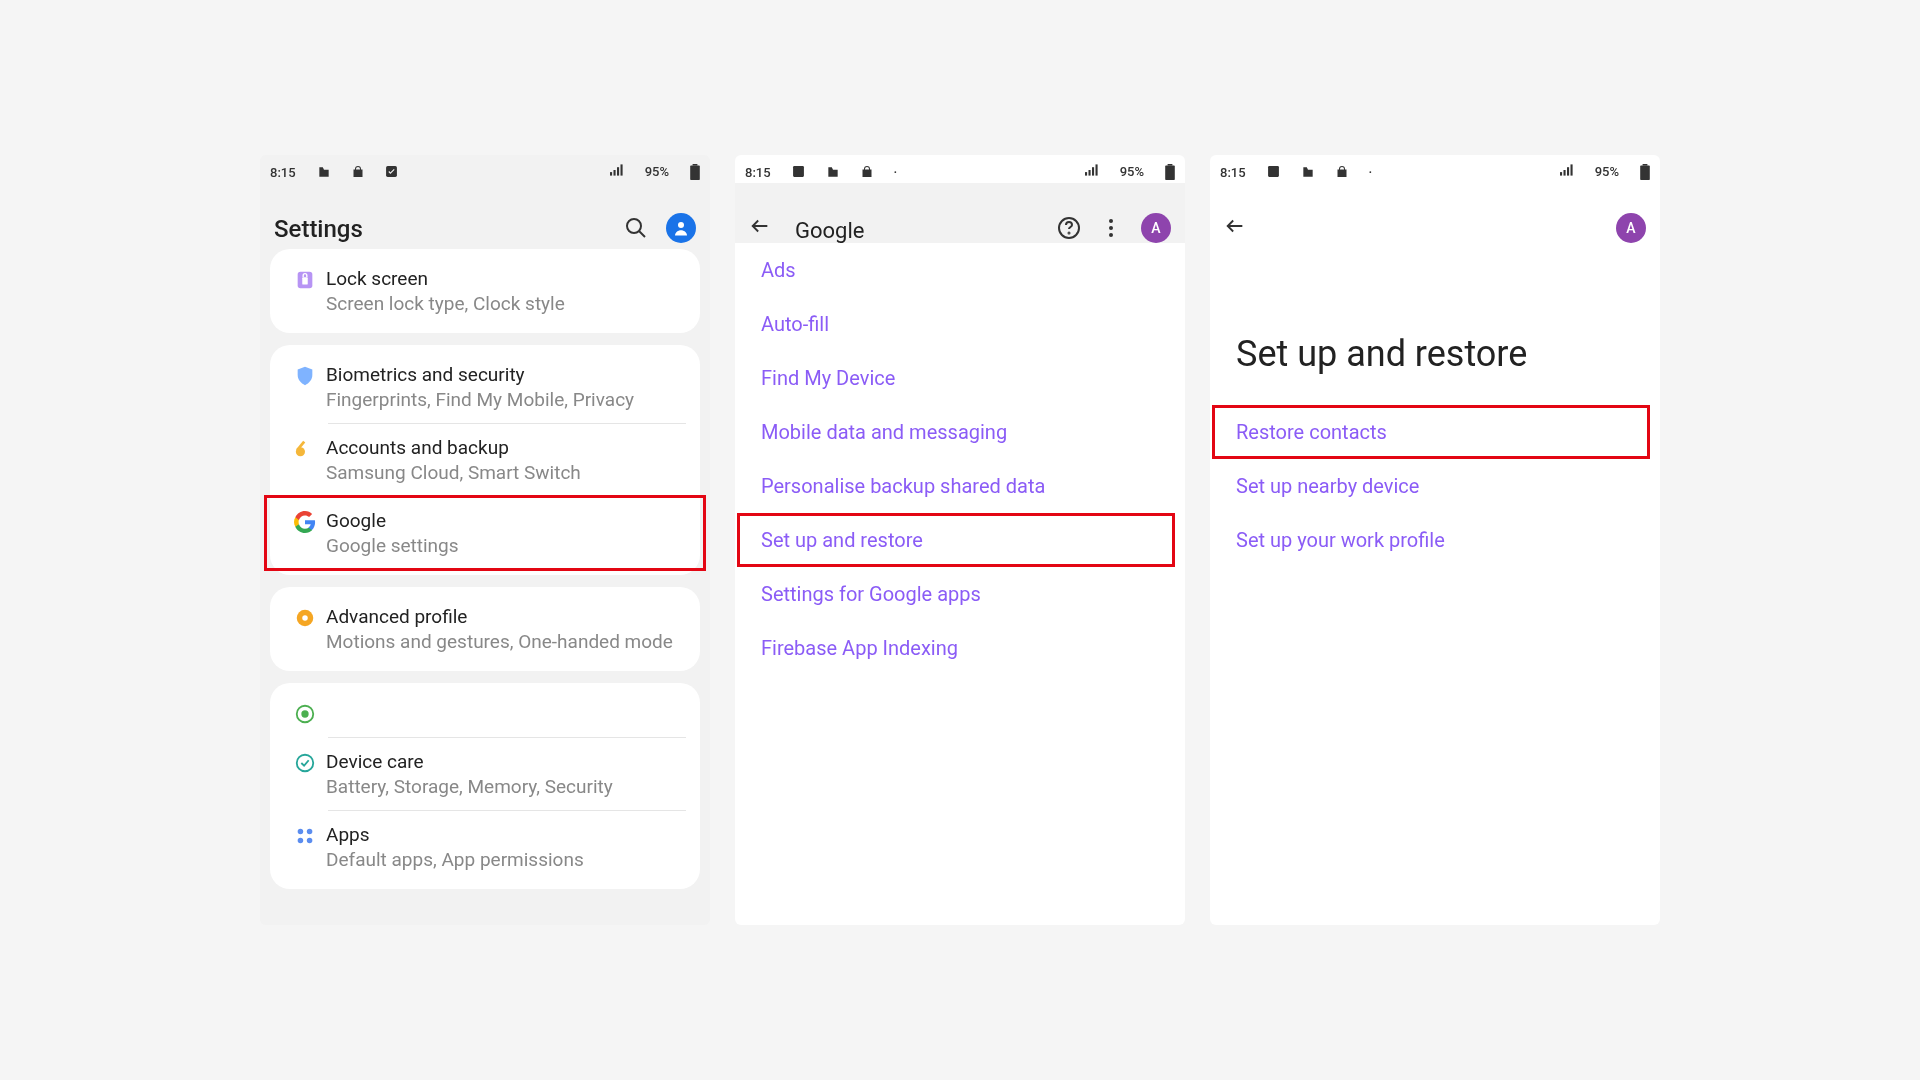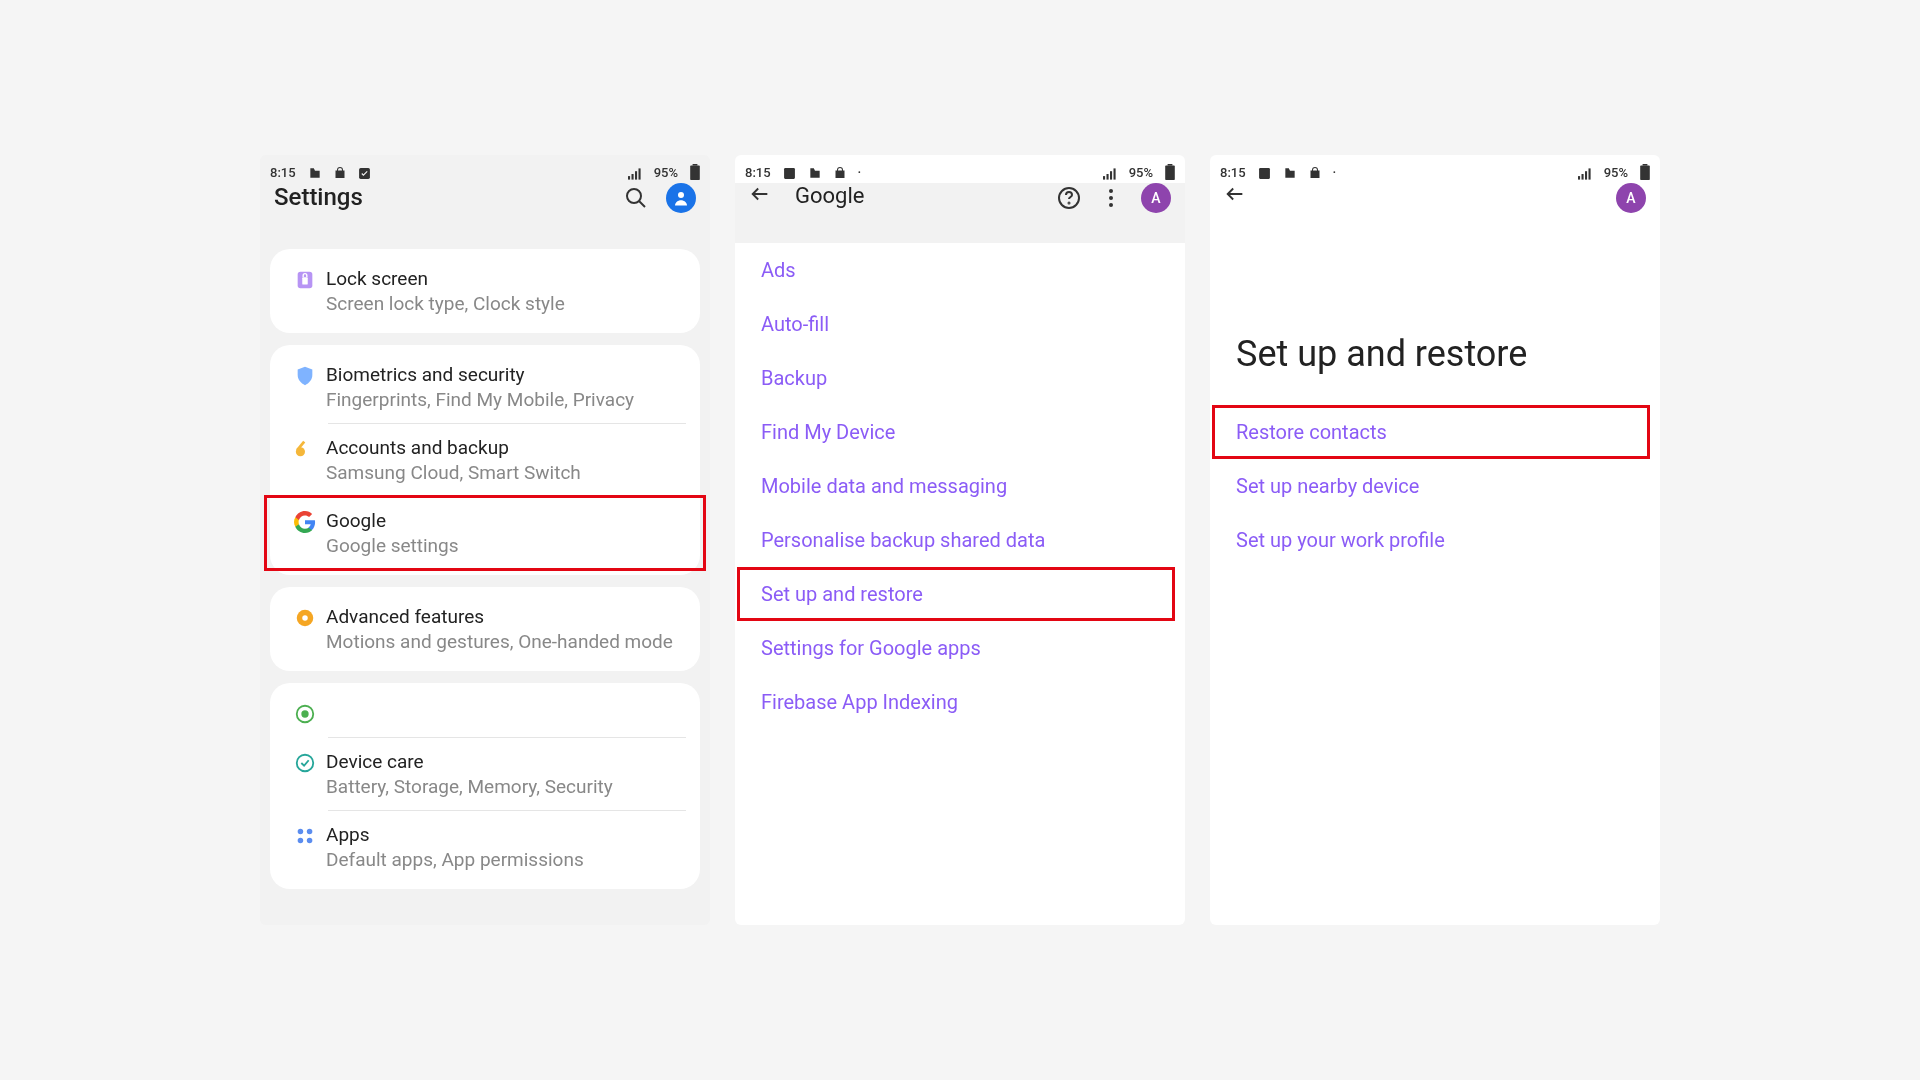--- a/index.html
+++ b/index.html
@@ -2,23 +2,23 @@
 <html><head>
 <meta charset="utf-8">
 <style>
 * { margin:0; padding:0; box-sizing:border-box; font-family: -apple-system, "Segoe UI", Roboto, sans-serif; }
 body { background:#f5f5f5; width:1920px; height:1080px; display:flex; justify-content:center; align-items:center; }
 .stage { width:1440px; height:810px; background:#f5f5f5; display:flex; justify-content:space-between; padding:20px; }
 .phone { width:450px; height:770px; background:#fff; border-radius:6px; position:relative; overflow:hidden; }
 .phone.bg-grey { background:#f2f2f2; }
 
 .status-bar { height:28px; display:flex; justify-content:space-between; align-items:center; padding:6px 10px 0; font-size:13px; color:#333; font-weight:500; }
-.status-left, .status-right { display:flex; align-items:flex-end; gap:12px; }
-
-.hdr { display:flex; align-items:flex-start; height:60px; padding:0 14px; }
+.status-left, .status-right { display:flex; align-items:flex-start; gap:21px; }
+
+.hdr { display:flex; align-items:flex-end; height:60px; padding:0 14px; }
 .hdr.grey { background:#f2f2f2; }
 .back-arrow { font-size:24px; color:#333; margin-right:24px; }
 .hdr-title { font-size:22px; color:#222; flex:1; }
 .hdr-title.big { font-size:24px; font-weight:500; }
 .hdr-title.thin { font-weight:400; }
 .hdr-icons { display:flex; align-items:center; gap:18px; }
 .hdr-icon { width:24px; height:24px; display:flex; align-items:center; justify-content:center; font-size:20px; color:#333; }
 .avatar { width:30px; height:30px; border-radius:50%; display:flex; align-items:center; justify-content:center; color:#fff; font-size:14px; font-weight:500; }
 .avatar.blue { background:#1a73e8; }
 .avatar.purple { background:#8e44ad; }
@@ -159,21 +159,21 @@
 
       <div class="card">
         <div class="row">
           <div class="ic">
               <svg viewBox="0 0 24 24" fill="#f5a623">
                 <circle cx="12" cy="12" r="9"></circle>
                 <circle cx="12" cy="12" r="3" fill="#fff"></circle>
               </svg>
             </div>
           <div class="txt">
-              <div class="ttl">Advanced features</div>
+              <div class="ttl">Advanced profile</div>
               <div class="sub">Motions and gestures, One-handed mode</div>
             </div>
         </div>
       </div>
 
       <div class="card">
         <div class="row">
           <div class="ic">
               <svg viewBox="0 0 24 24" fill="none" stroke="#4caf50" stroke-width="2">
                 <circle cx="12" cy="12" r="9"></circle>
@@ -267,21 +267,20 @@
             </svg>
         </div>
         <div class="avatar purple">
             <span>A</span>
           </div>
       </div>
     </div>
     <div class="plain-list">
       <div class="plain-item">Ads</div>
       <div class="plain-item">Auto-fill</div>
-      <div class="plain-item">Backup</div>
       <div class="plain-item">Find My Device</div>
       <div class="plain-item">Mobile data and messaging</div>
       <div class="plain-item">Personalise backup shared data</div>
       <div class="plain-item hl">Set up and restore</div>
       <div class="plain-item">Settings for Google apps</div>
       <div class="plain-item">Firebase App Indexing</div>
     </div>
   </div>
 
   <div class="phone">

